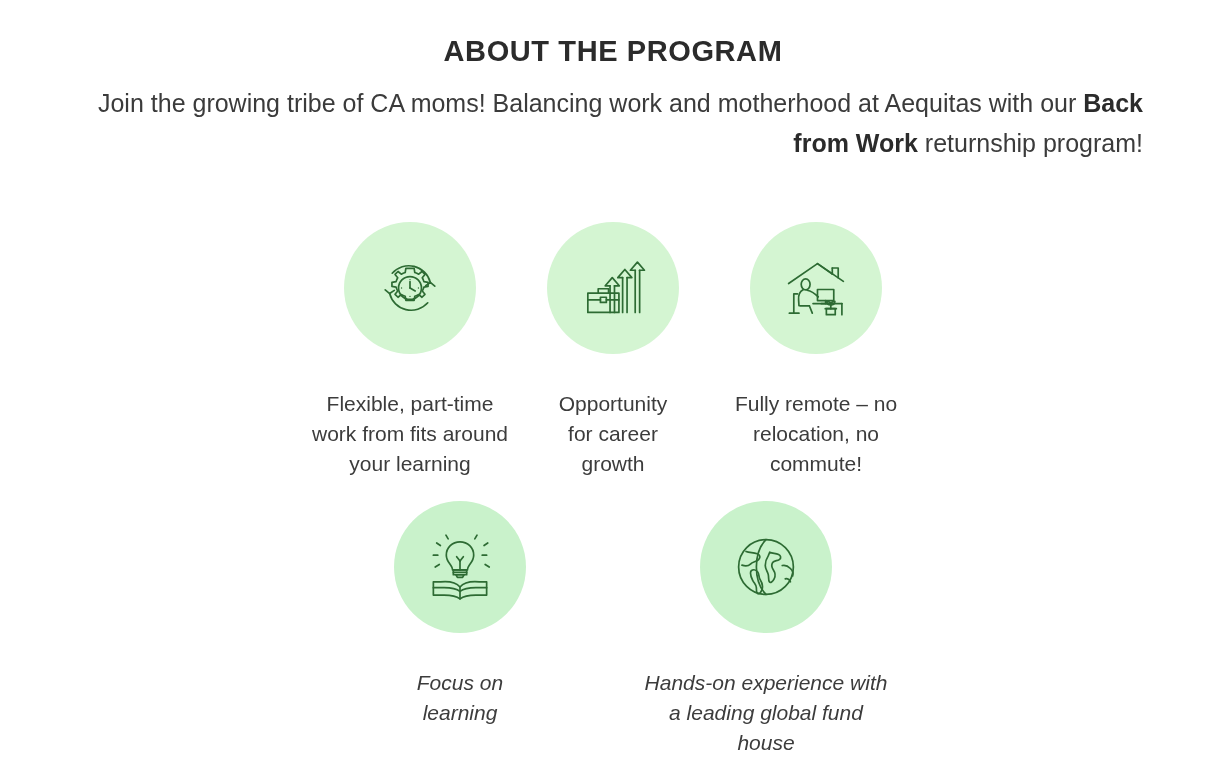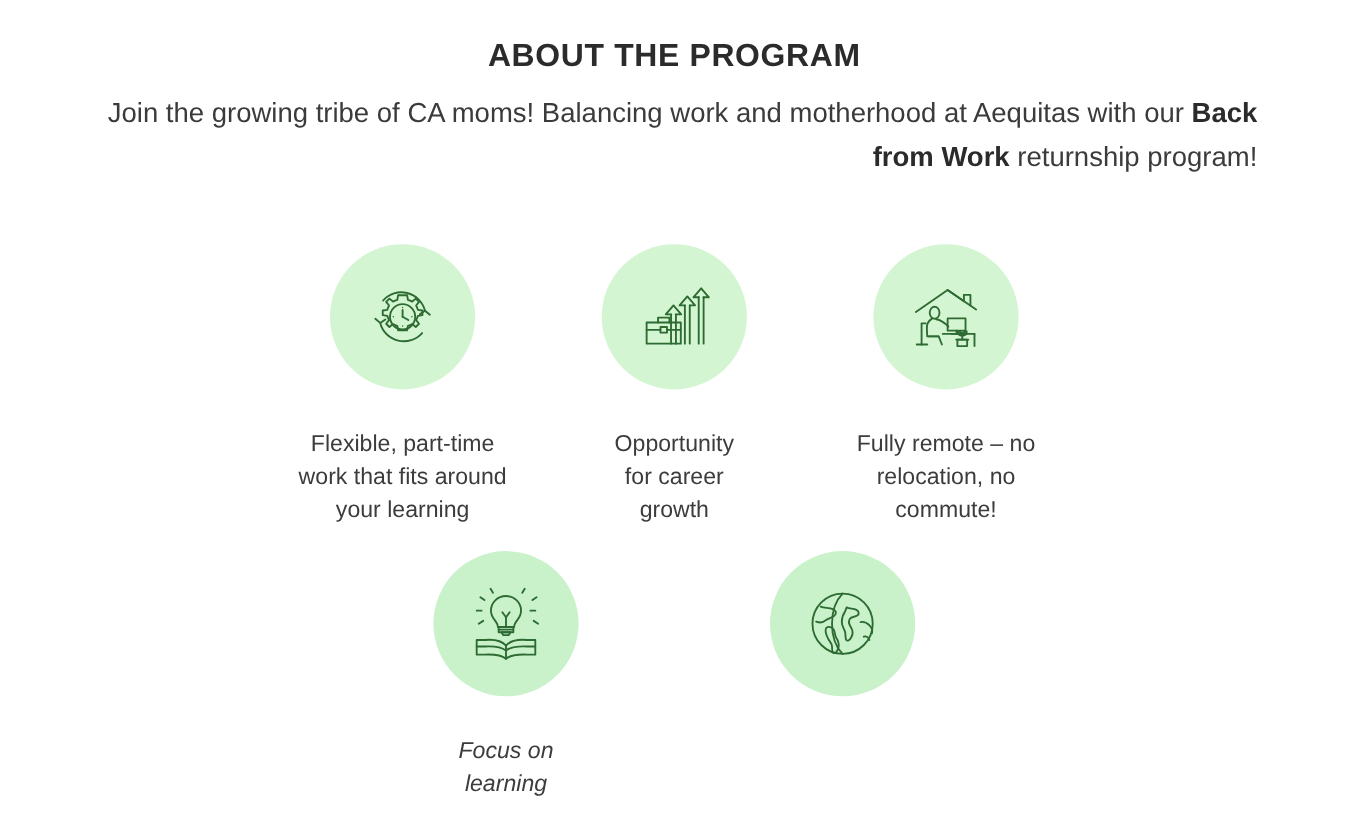--- a/index.html
+++ b/index.html
@@ -59,21 +59,21 @@
   .features {
     margin-top: 58px;
   }
 
   .feature-row {
     display: flex;
     justify-content: center;
     align-items: flex-start;
   }
 
-  .feature-row.row-1 { gap: 115px; align-items: center; }
+  .feature-row.row-1 { gap: 71px; align-items: center; }
   .feature-row.row-2 { margin-top: 21px; gap: 174px; font-style: italic; }
 
   .feature {
     display: flex;
     flex-direction: column;
     align-items: center;
     width: 132px;
   }
 
   .icon-circle {
@@ -151,21 +151,21 @@
             <circle class="solid" cx="38.6" cy="50" r="0.9"></circle>
 
             <path d="M22.5 57.5 A30 30 0 0 0 74 70"></path>
             <path d="M77.5 42.5 A30 30 0 0 0 26 30"></path>
             <path d="M16.5 52.5 L22.5 57.5 L28.8 53.2"></path>
             <path d="M83.5 47.5 L77.5 42.5 L71.2 46.8"></path>
           </svg>
         </div>
         <div class="caption">
           <div>Flexible, part-time</div>
-          <div>work that fits around</div>
+          <div>work from fits around</div>
           <div>your learning</div>
         </div>
       </div>
 
       <div class="feature">
         <div class="icon-circle">
           <svg viewBox="0 0 100 100" aria-hidden="true">
 
             <path d="M30 57 L30 51 L44 51 L44 57"></path>
 
@@ -283,19 +283,24 @@
             <path d="M30 55 C33 53 37 54 39 57 C41 60 40 64 42 67 C44 70 46 74 45 79 C44 84 41 86.5 39 86 C37.5 85.5 37 82 37 78 C37 74 34 72 32 68 C30 64 28 58 30 55 Z"></path>
 
             <path d="M55 30 C59 32 63 31 67 33 C70 34.5 71 38 68 40 C65 42 61 41 59 44 C57 47 58 51 60 54 C62 57 63 62 61 66 C59 70 56 72 54.5 70 C53 68 54 64 53 60 C52 56 49 53 49 48 C49 43 51 38 53 35 Z"></path>
 
             <path d="M72 48 C76 47 80 49 83 52 C86 55 87 59 86 62"></path>
             <path d="M76 66 C79 65 82 67 83 70"></path>
 
             <path d="M50 13 C41 22 37 35 37 50 C37 65 41 78 50 87"></path>
           </svg>
         </div>
+        <div class="caption">
+          <div>Hands-on experience with</div>
+          <div>a leading global fund</div>
+          <div>house</div>
+        </div>
       </div>
 
     </div>
 
   </div>
 
 </div>
 
 </body></html>

